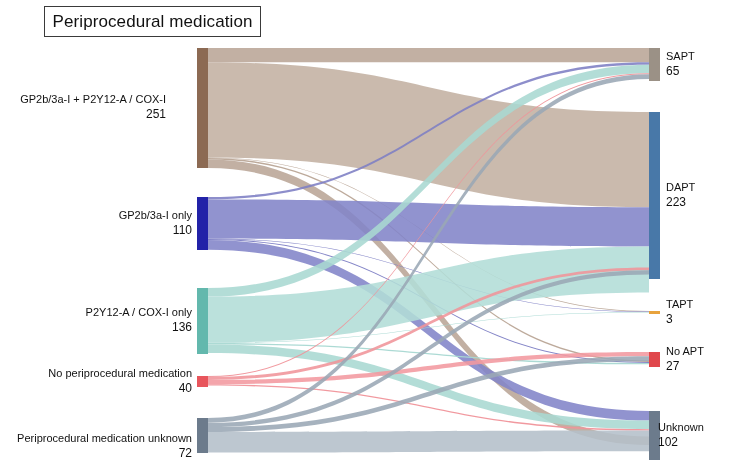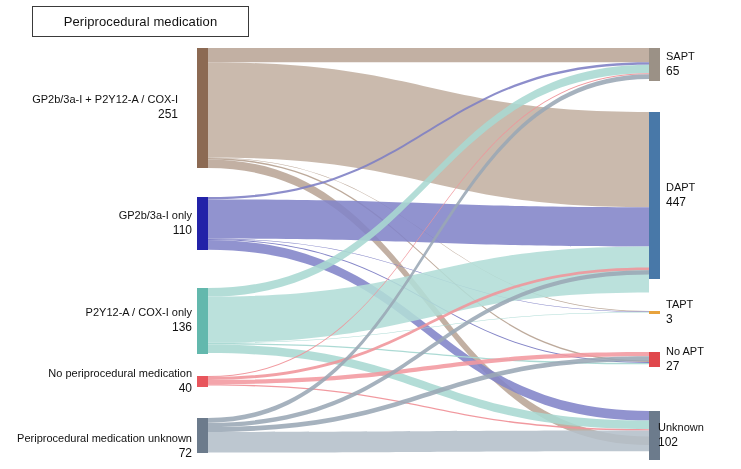--- a/index.html
+++ b/index.html
@@ -2,21 +2,21 @@
 <html><head>
 <meta charset="utf-8">
 <style>
   html,body{margin:0;padding:0;background:#ffffff;}
   body{width:741px;height:469px;font-family:"Liberation Sans",sans-serif;overflow:hidden;}
   #root{position:relative;width:741px;height:469px;background:#fff;}
 
   .hdr-box{
     position:absolute;border:1px solid #3a3a3a;background:#fff;
     display:flex;align-items:center;justify-content:center;
-    font-size:13px;color:#111;letter-spacing:.1px;white-space:nowrap;
+    font-size:17px;color:#111;letter-spacing:.1px;white-space:nowrap;margin-left:12px;
   }
   #hdr-left{left:32px;top:6px;width:215px;height:29px;}
   #hdr-right{left:519px;top:6px;width:213px;height:29px;}
 
   svg#sankey{position:absolute;left:0;top:0;width:741px;height:469px;}
 
   .node-label{position:absolute;font-size:11px;color:#111;line-height:13px;white-space:nowrap;}
   .node-label .nm{display:block;}
   .node-label .vl{display:block;font-size:12px;line-height:16px;}
   .lbl-left{text-align:right;}
@@ -66,21 +66,21 @@
         <rect x="197" y="418" width="11" height="35" fill="#6c7b8c"></rect>
         <rect x="649" y="48" width="11" height="33" fill="#9b9186"></rect>
         <rect x="649" y="112" width="11" height="167" fill="#4878a8"></rect>
         <rect x="649" y="311" width="11" height="3" fill="#e8a33d"></rect>
         <rect x="649" y="352" width="11" height="15" fill="#e0474c"></rect>
         <rect x="649" y="411" width="11" height="49" fill="#6c7b8c"></rect>
       </g>
   </svg>
 
   <div id="labels-layer">
-      <div class="node-label lbl-left" style="top: 93px; right: 563px;">
+      <div class="node-label lbl-left" style="top: 93px; right: 575px;">
         <span class="nm">GP2b/3a-I + P2Y12-A / COX-I</span>
         <span class="vl">251</span>
       </div>
       <div class="node-label lbl-left" style="top: 208.5px; right: 549px;">
         <span class="nm">GP2b/3a-I only</span>
         <span class="vl">110</span>
       </div>
       <div class="node-label lbl-left" style="top: 306px; right: 549px;">
         <span class="nm">P2Y12-A / COX-I only</span>
         <span class="vl">136</span>
@@ -92,21 +92,21 @@
       <div class="node-label lbl-left" style="top: 420.5px; right: 549px; margin-top: 11px;">
         <span class="nm">Periprocedural medication unknown</span>
         <span class="vl">72</span>
       </div>
       <div class="node-label lbl-right" style="top: 49.5px; left: 666px;">
         <span class="nm">SAPT</span>
         <span class="vl">65</span>
       </div>
       <div class="node-label lbl-right" style="top: 180.5px; left: 666px;">
         <span class="nm">DAPT</span>
-        <span class="vl">447</span>
+        <span class="vl">223</span>
       </div>
       <div class="node-label lbl-right" style="top: 298px; left: 666px;">
         <span class="nm">TAPT</span>
         <span class="vl">3</span>
       </div>
       <div class="node-label lbl-right" style="top: 344.5px; left: 666px;">
         <span class="nm">No APT</span>
         <span class="vl">27</span>
       </div>
       <div class="node-label lbl-right" style="top: 420.5px; left: 658px;">

